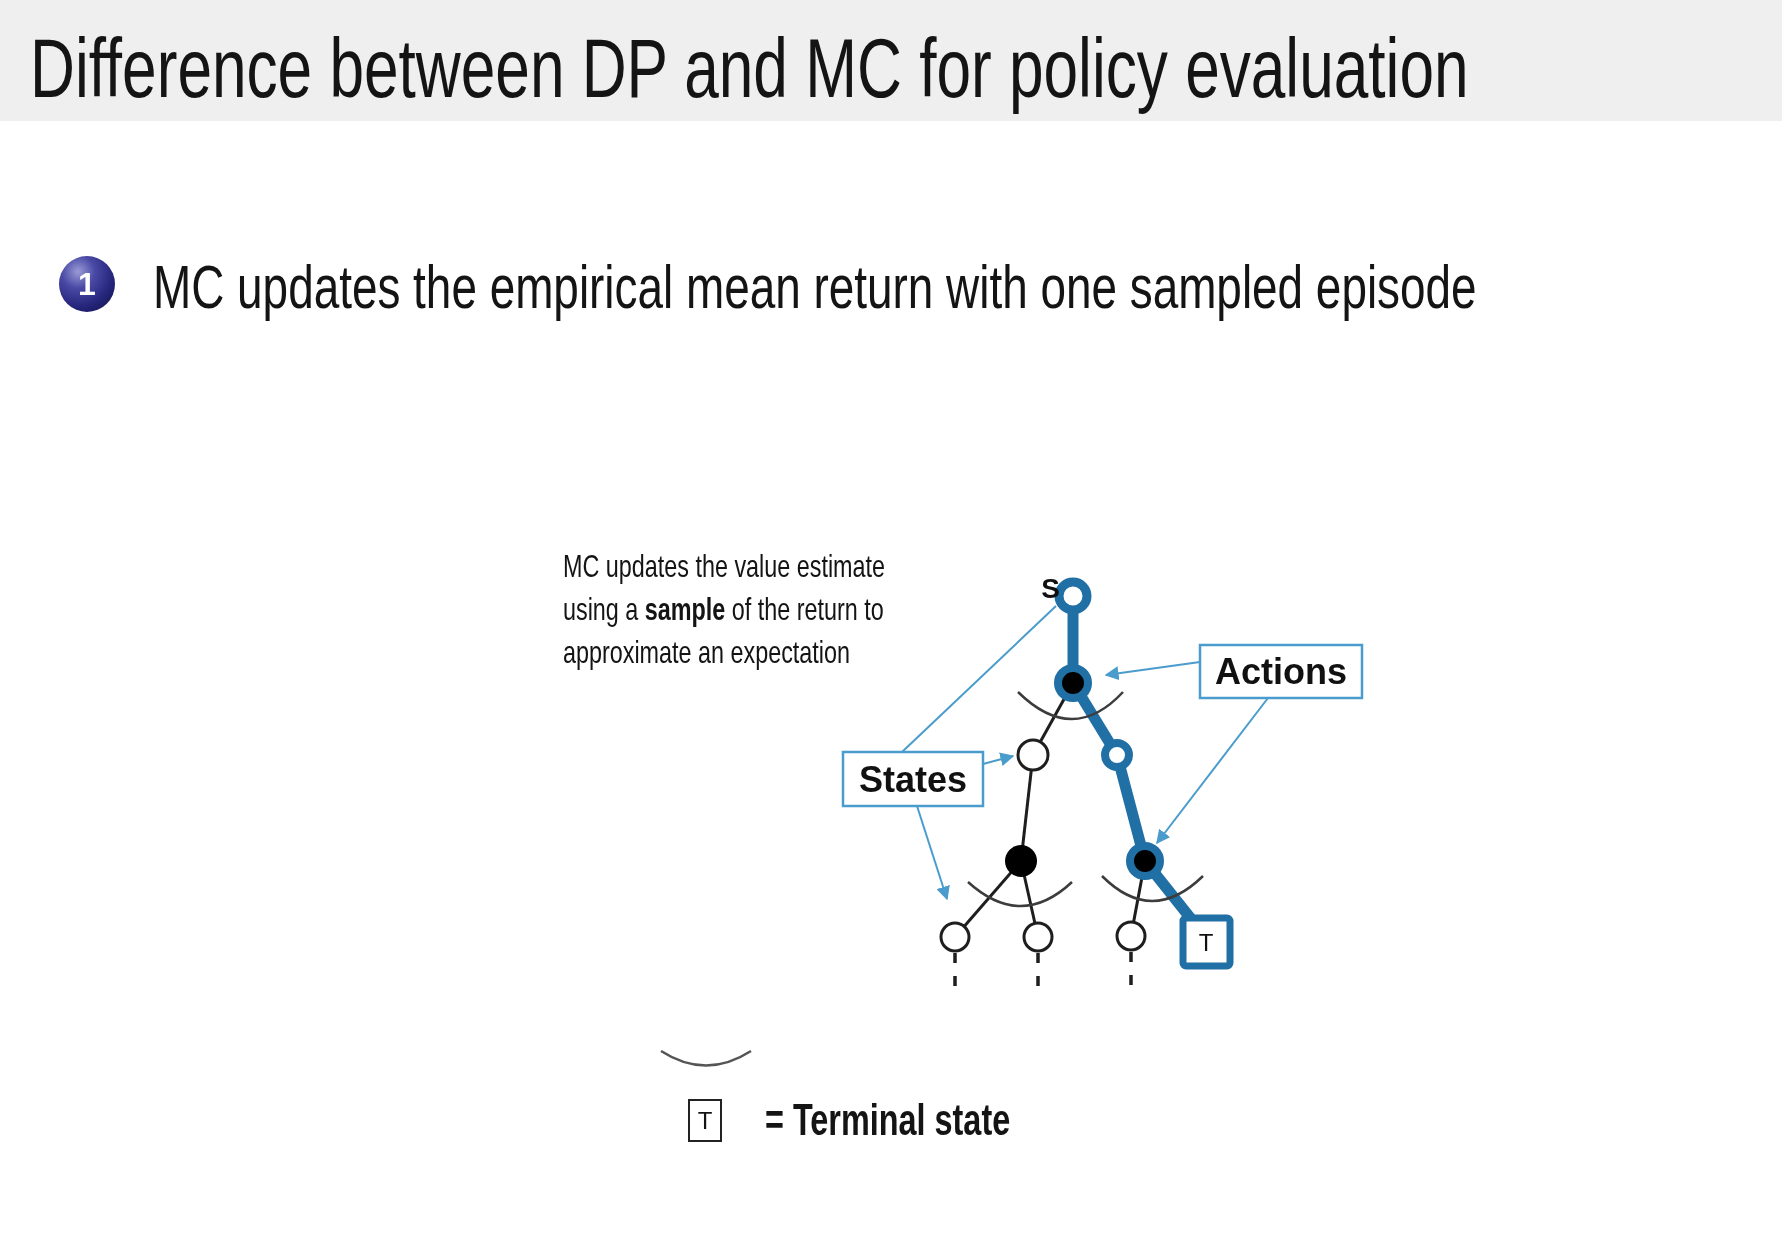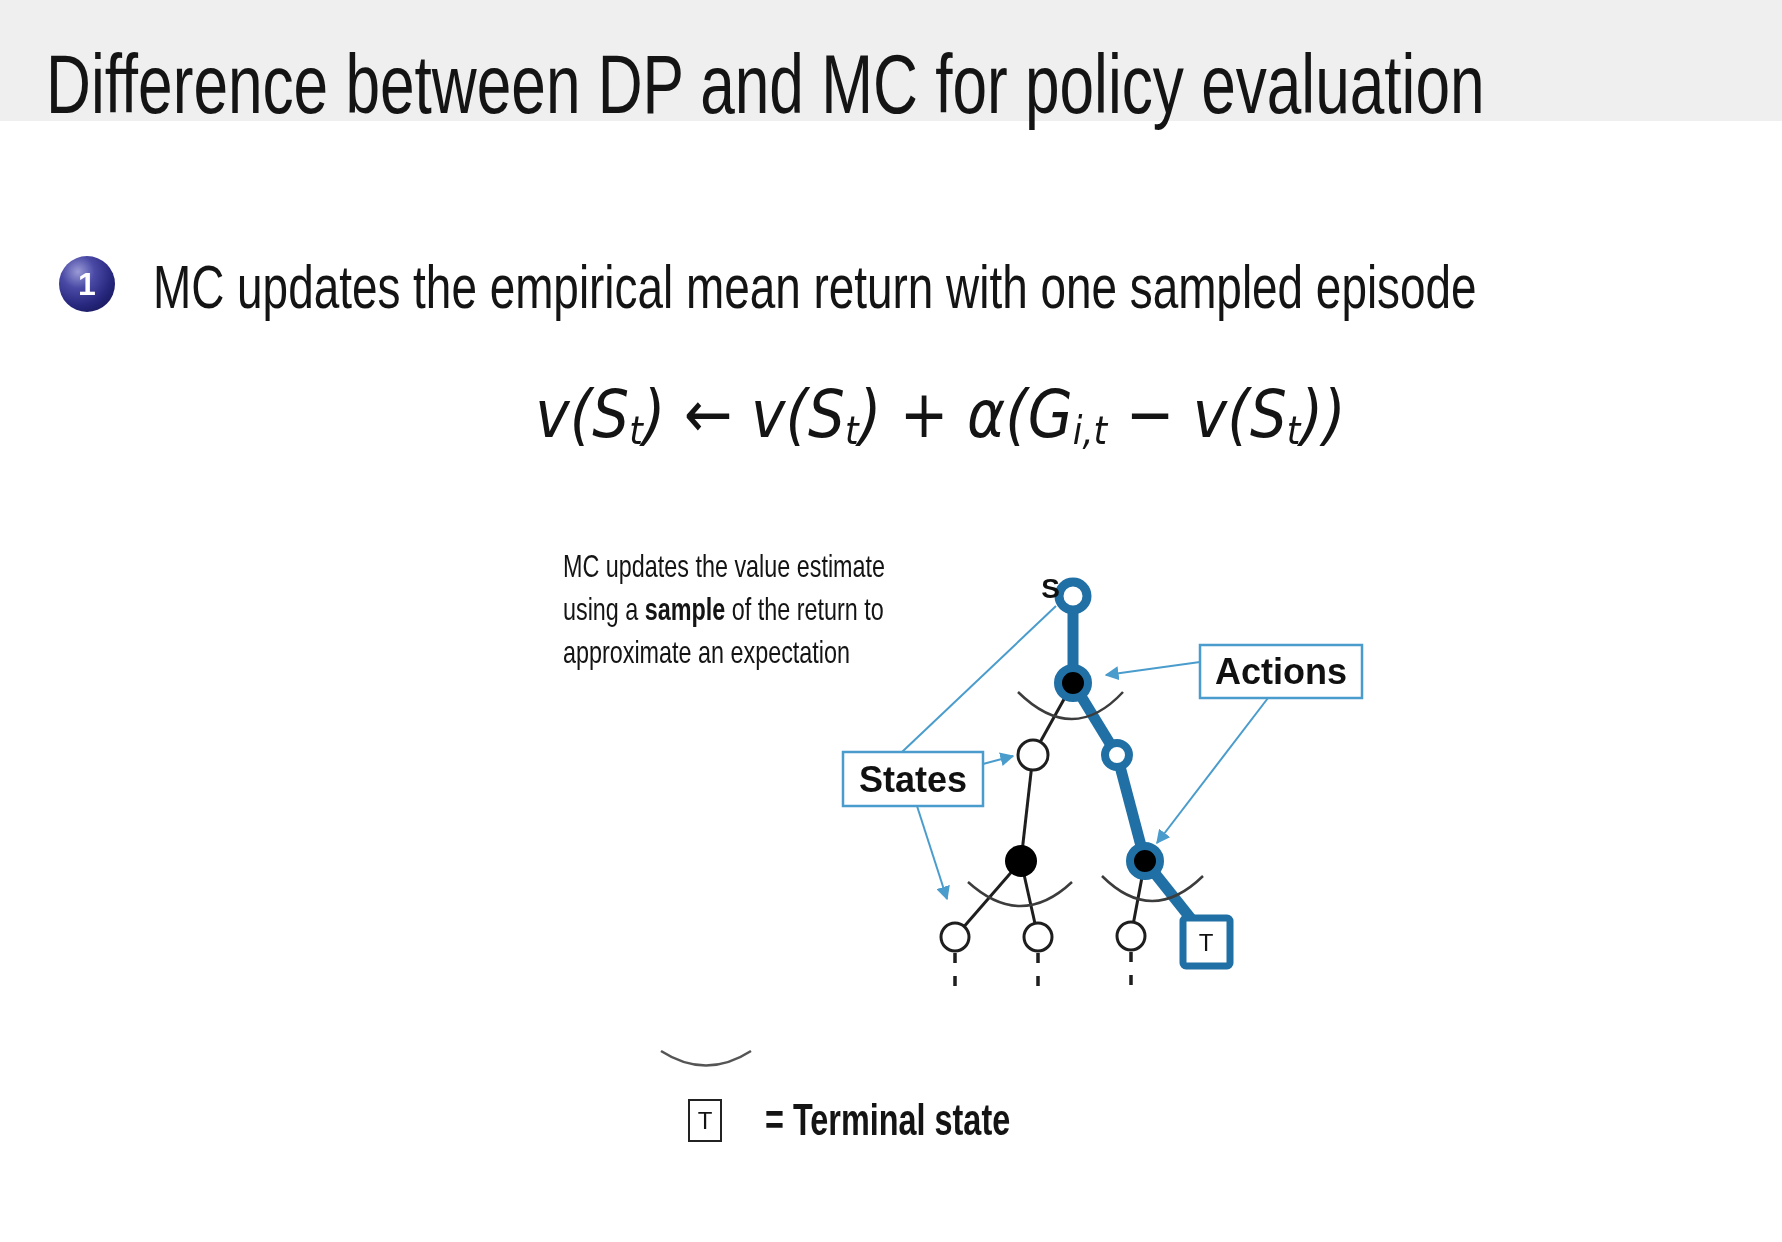--- a/index.html
+++ b/index.html
@@ -2,21 +2,21 @@
 <html style="--path-blue: #2070a5; --callout-blue: #4a9ccc; --bullet-navy: #27277e; --titlebar-bg: #efefef; --text-black: #141414;"><head>
 <meta charset="utf-8">
 <style>
   html,body{margin:0;padding:0;background:#ffffff;}
   .slide{
     position:relative;width:1782px;height:1242px;background:#ffffff;overflow:hidden;
     font-family:"Liberation Sans",sans-serif;color:var(--text-black,#141414);
   }
   
   .titlebar{position:absolute;left:0;top:0;width:1782px;height:121px;background:var(--titlebar-bg,#efefef);}
-  .titlebar h1{margin:16px;padding:24px 0 0 30px;font-size:84px;line-height:1.05;font-weight:400;}
+  .titlebar h1{margin:0;padding:24px 0 0 30px;font-size:84px;line-height:1.05;font-weight:400;}
   .cond{display:inline-block;white-space:nowrap;transform:scaleX(0.74);transform-origin:0 0;}
   
   .ball{
     position:absolute;left:59px;top:256px;width:56px;height:56px;border-radius:50%;
     background:radial-gradient(circle at 34% 28%, #9a9ad6 0%, #4a4aa6 30%, var(--bullet-navy,#27277e) 62%, #0e0e46 100%);
     display:flex;align-items:center;justify-content:center;
   }
   .ball span{color:#ffffff;font-size:32px;font-weight:700;}
   .bullet-text{position:absolute;left:153px;top:250px;font-size:62px;line-height:1.2;}
   
@@ -59,23 +59,20 @@
     <h1><span class="cond">Difference between DP and MC for policy evaluation</span></h1>
   </header>
 
   <div class="ball">
     <span>1</span>
   </div>
   <div class="bullet-text">
     <span class="cond">MC updates the empirical mean return with one sampled episode</span>
   </div>
 
-  <div class="formula">
-    <span class="fline" id="formula-line"><span>v(S</span><span class="sub">t</span><span>) ← v(S</span><span class="sub">t</span><span>) + α(G</span><span class="sub">i,t</span><span> − v(S</span><span class="sub">t</span><span>))</span></span>
-  </div>
 
   <div class="annotation">
     <span>MC updates the value estimate</span><br>
     <span>using a </span><b>sample</b><span> of the return to</span><br>
     <span>approximate an expectation</span>
   </div>
 
   <svg class="tree" width="560" height="460" viewBox="0 0 560 460">
     <defs>
       <marker id="arr" viewBox="0 0 10 10" refX="9" refY="5" markerWidth="7" markerHeight="7" orient="auto-start-reverse">

